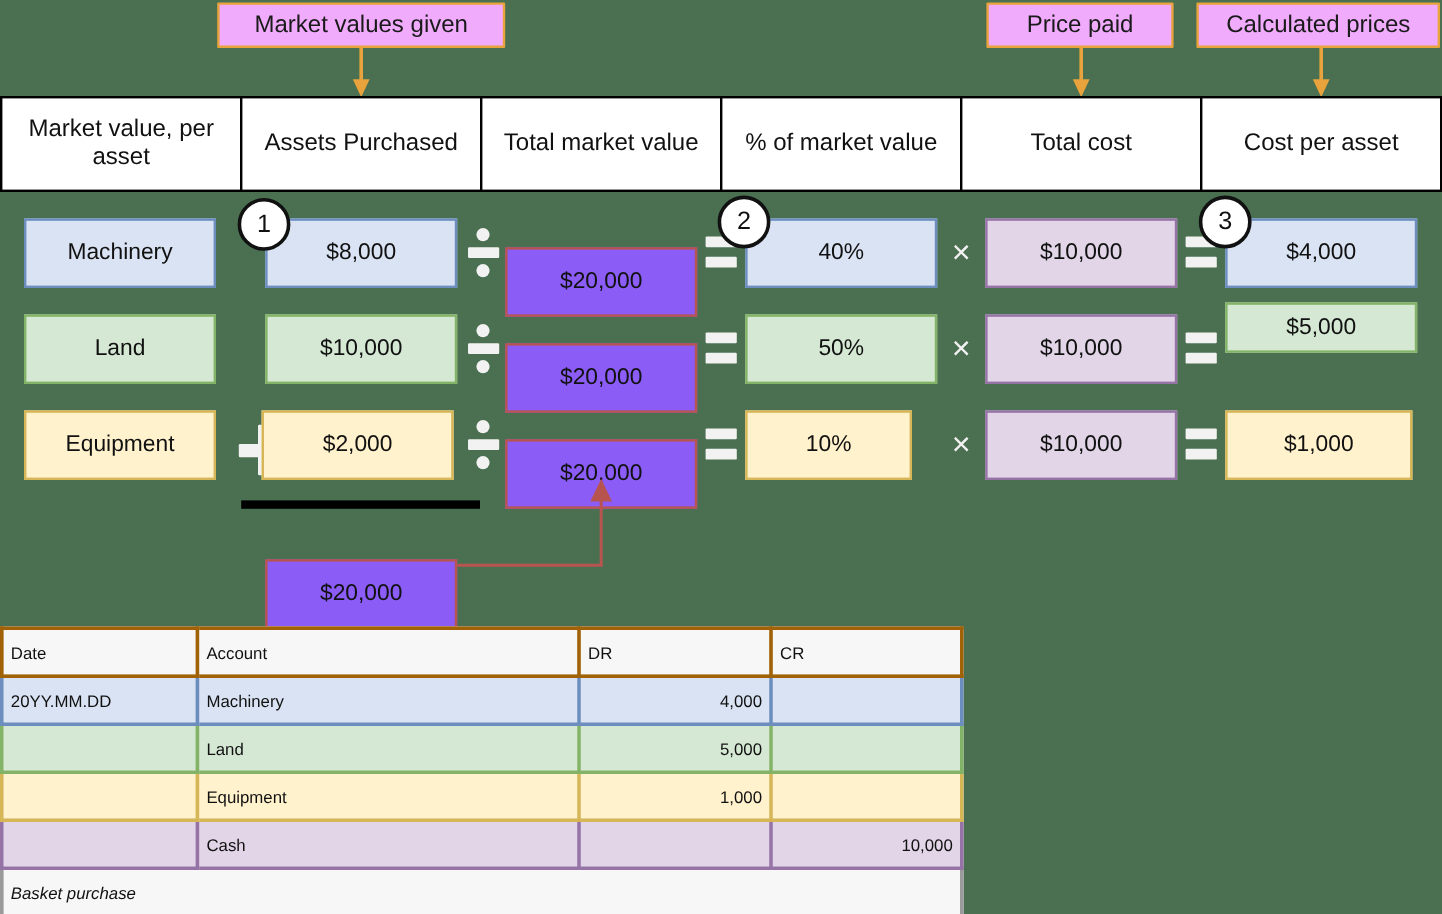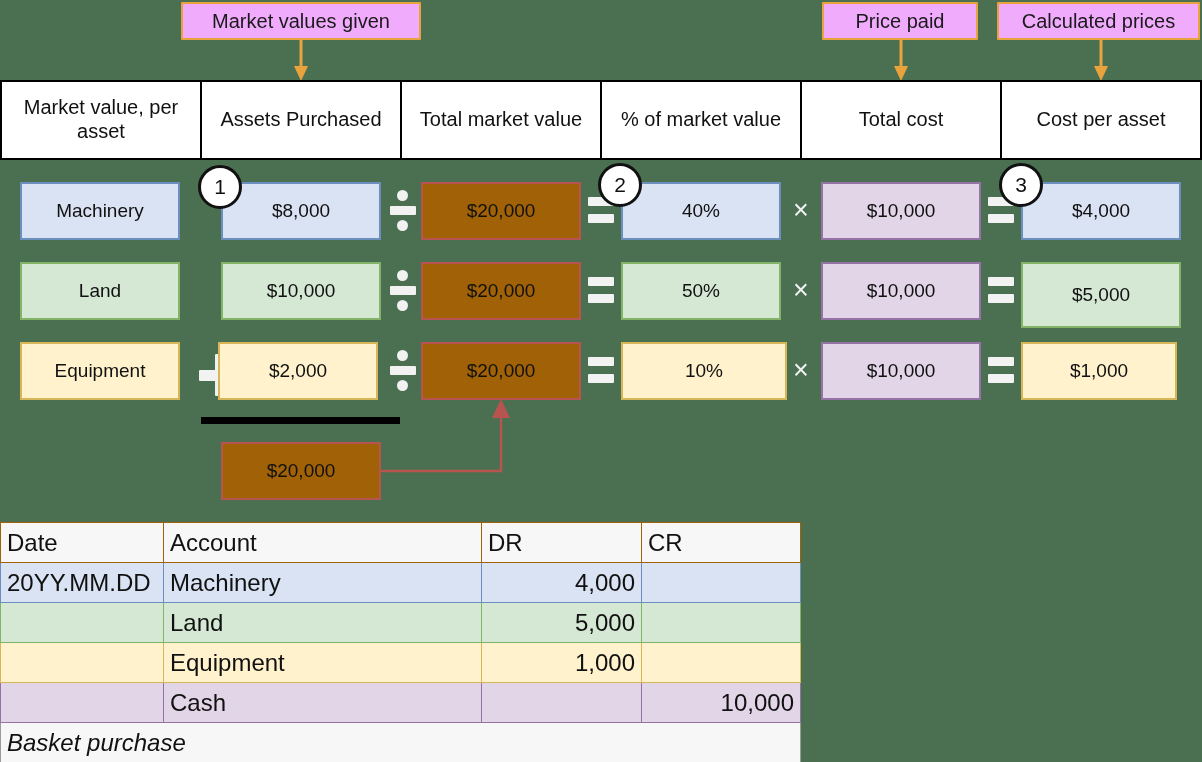--- a/index.html
+++ b/index.html
@@ -48,21 +48,21 @@
   .vbox{
     display:flex;align-items:center;justify-content:center;
     font-size:19px;
     border-width:2px;border-style:solid;
     box-sizing:border-box;
     text-align:center;
   }
   .c-blue{background:#dae3f3;border-color:#6c8ebf;}
   .c-green{background:#d5e8d4;border-color:#82b366;}
   .c-yellow{background:#fff2cc;border-color:#d6b656;}
-  .c-red{background:#a16207;border-color:#b85450;}
+  .c-red{background:#8b5cf6;border-color:#b85450;margin-top:24px;}
   .c-purple{background:#e1d5e7;border-color:#9673a6;}
 
   
   .op{position:absolute;display:block;}
   .op .bar{position:absolute;background:#f2f2f2;border-radius:1px;}
   .op .dot{position:absolute;background:#f2f2f2;border-radius:50%;}
 
   .eq .bar{width:26px;height:9px;left:0;}
   .eq .bar.b1{top:0;}
   .eq .bar.b2{top:17px;}
@@ -90,22 +90,22 @@
   .sumrule{background:#000;}
 
   
   .journal{
     position:absolute;left:0;top:522px;width:800px;
     border-collapse:collapse;
     table-layout:fixed;
     background:#f7f7f7;
   }
   .journal td,.journal th{
-    border:1px solid #a16207;
-    font-size:24px;
+    border:3px solid #a16207;
+    font-size:14px;
     height:40px;
     padding:0 6px;
     color:#111;
     font-weight:normal;
     box-sizing:border-box;
     overflow:hidden;
     white-space:nowrap;
   }
   .journal th{background:#f7f7f7;text-align:left;}
   .j-num{text-align:right;}
@@ -227,21 +227,21 @@
     <span>50%</span>
   </div>
   <div class="abs times" style="left:791px;top:277px;width:20px;height:28px;text-align:center;">×</div>
   <div class="abs vbox c-purple" style="left:821px;top:262px;width:160px;height:58px;">
     <span>$10,000</span>
   </div>
   <div class="abs op eq" style="left:988px;top:277px;width:26px;height:26px;">
     <span class="bar b1"></span>
       <span class="bar b2"></span>
   </div>
-  <div class="abs vbox c-green" style="left:1021px;top:262px;width:160px;height:66px;">
+  <div class="abs vbox c-green" style="left:1021px;top:252px;width:160px;height:42px;">
     <span>$5,000</span>
   </div>
 
   <div class="abs vbox c-yellow" style="left:20px;top:342px;width:160px;height:58px;">
     <span>Equipment</span>
   </div>
   <div class="abs op plus" style="left:199px;top:354px;width:42px;height:42px;">
     <span class="bar h"></span>
       <span class="bar v"></span>
   </div>
@@ -253,21 +253,21 @@
       <span class="bar"></span>
       <span class="dot d2"></span>
   </div>
   <div class="abs vbox c-red" style="left:421px;top:342px;width:160px;height:58px;">
     <span>$20,000</span>
   </div>
   <div class="abs op eq" style="left:588px;top:357px;width:26px;height:26px;">
     <span class="bar b1"></span>
       <span class="bar b2"></span>
   </div>
-  <div class="abs vbox c-yellow" style="left:621px;top:342px;width:166px;height:58px;">
+  <div class="abs vbox c-yellow" style="left:621px;top:342px;width:139px;height:58px;">
     <span>10%</span>
   </div>
   <div class="abs times" style="left:791px;top:357px;width:20px;height:28px;text-align:center;">×</div>
   <div class="abs vbox c-purple" style="left:821px;top:342px;width:160px;height:58px;">
     <span>$10,000</span>
   </div>
   <div class="abs op eq" style="left:988px;top:357px;width:26px;height:26px;">
     <span class="bar b1"></span>
       <span class="bar b2"></span>
   </div>

